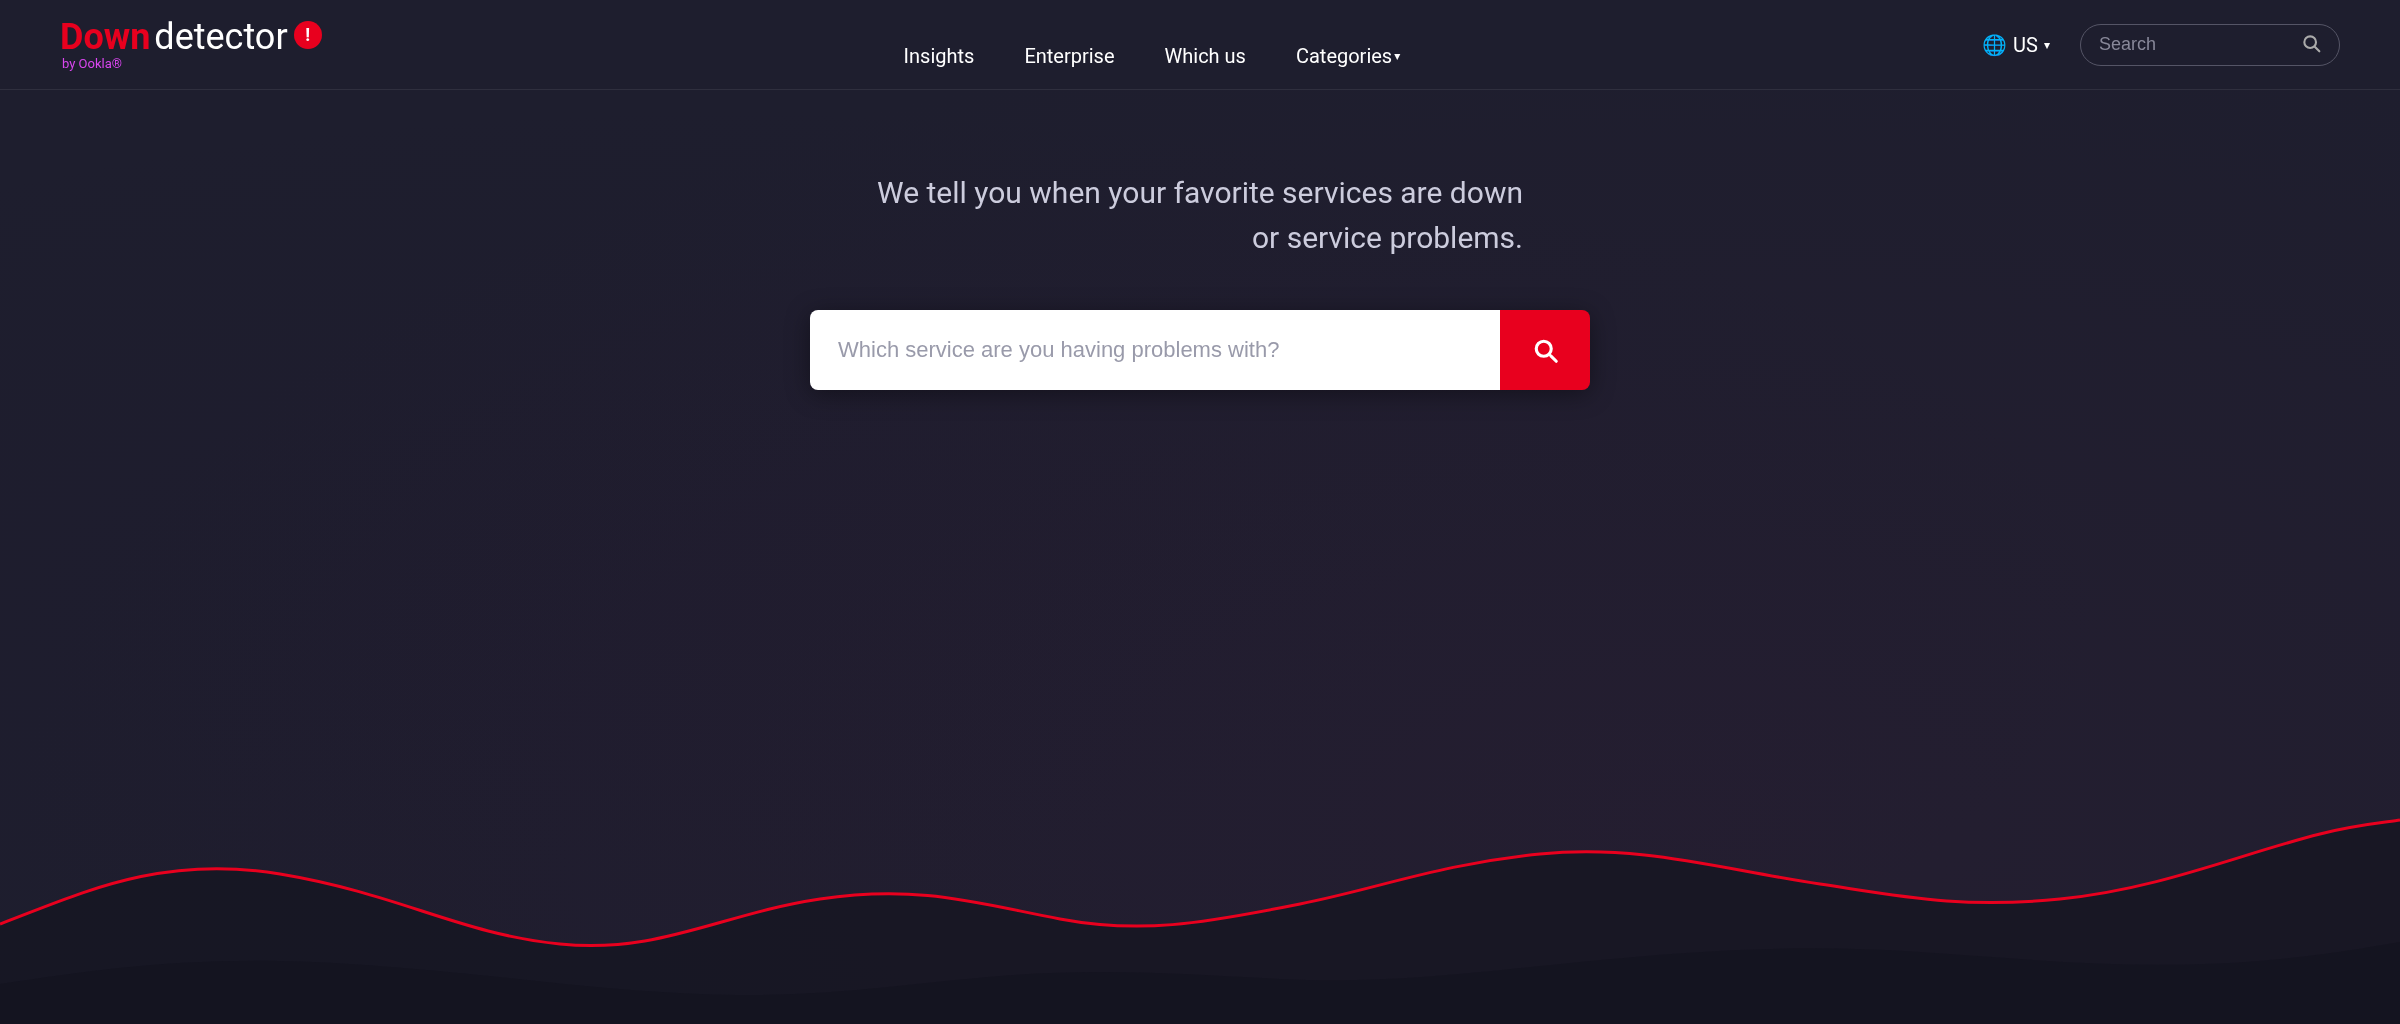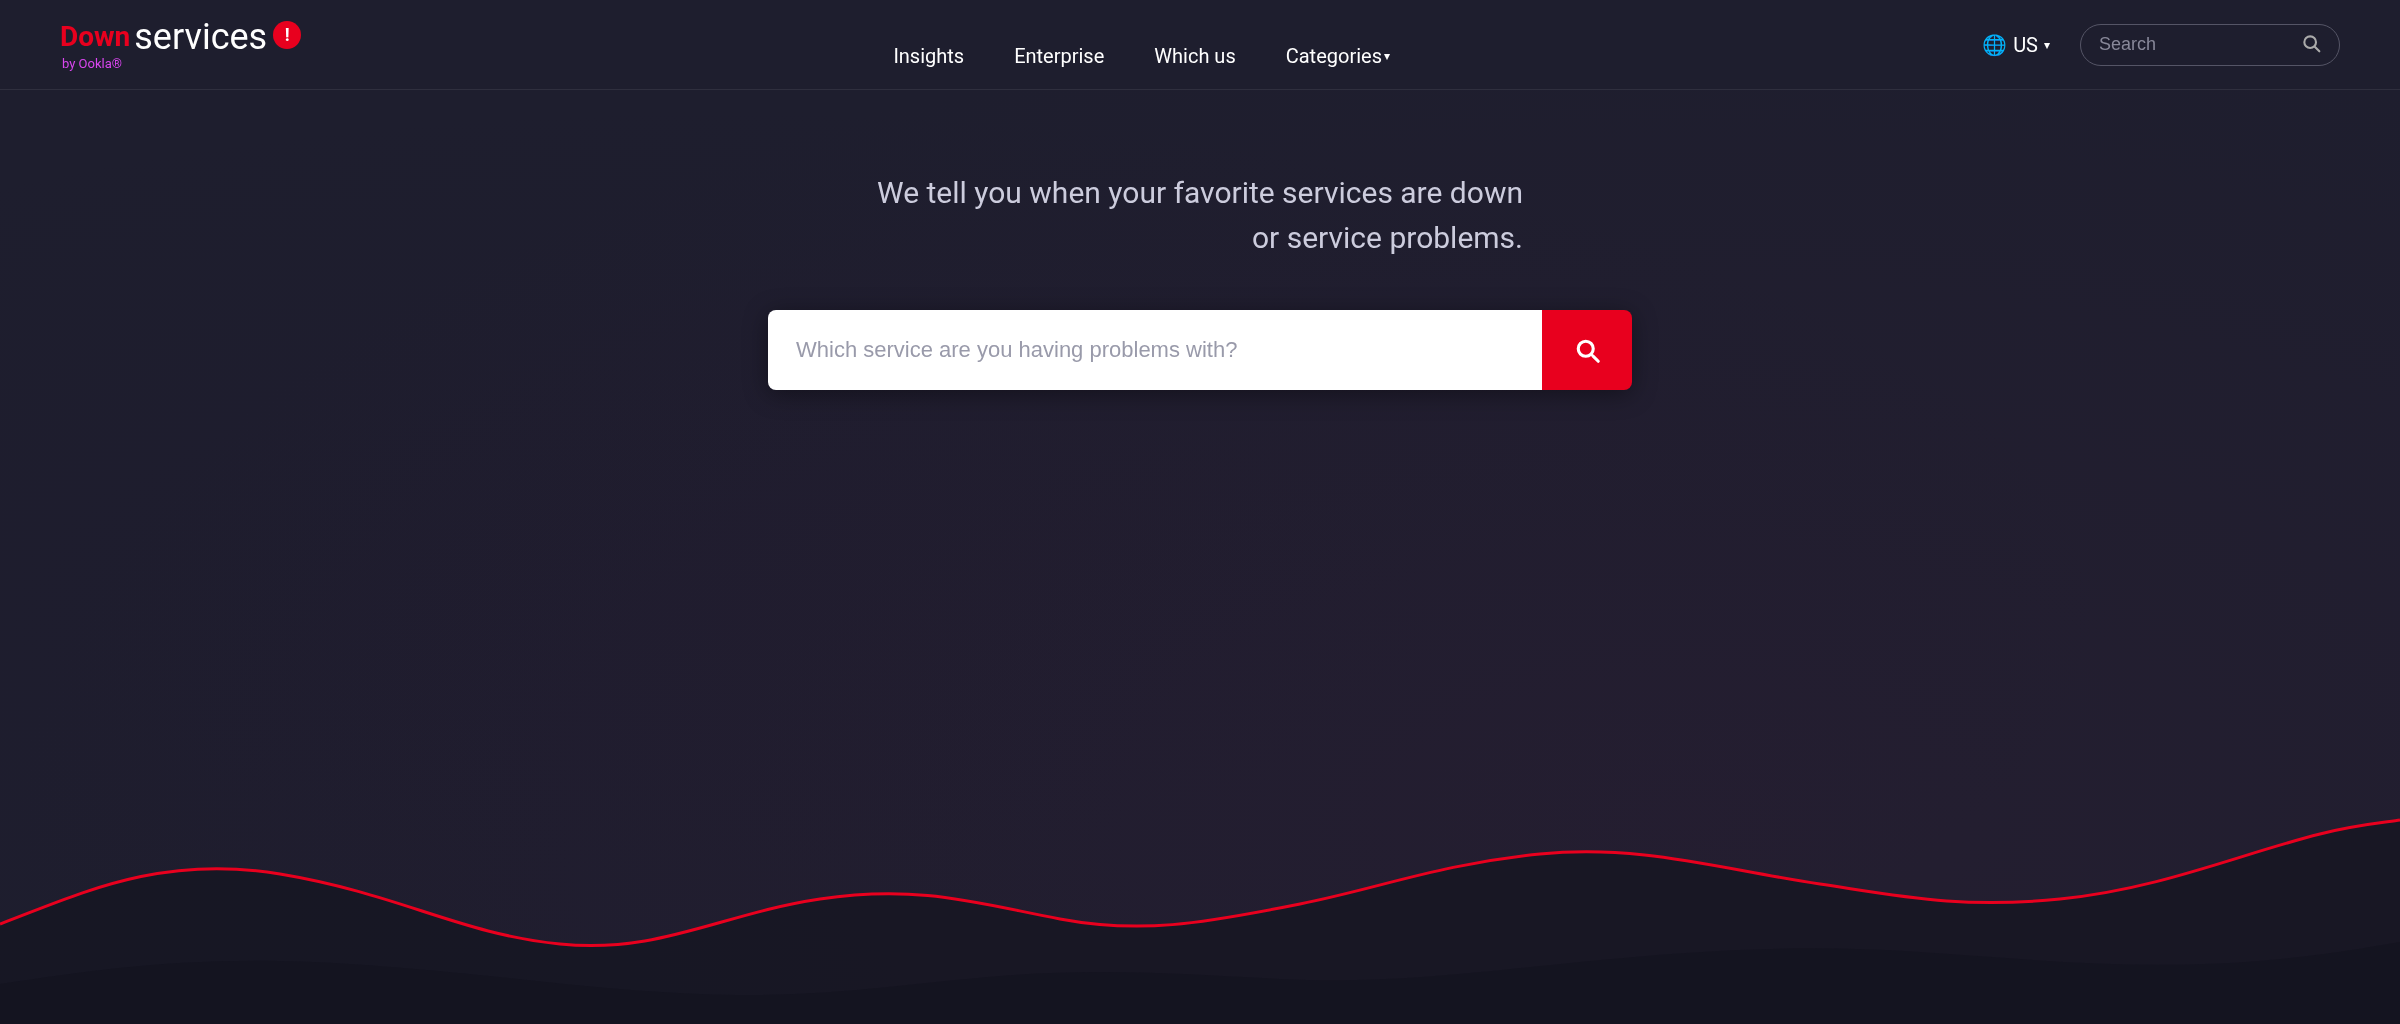--- a/index.html
+++ b/index.html
@@ -37,21 +37,21 @@
     }
 
     .logo-wordmark {
       display: flex;
       align-items: center;
       gap: 4px;
     }
 
     .logo-down {
       color: #e8001e;
-      font-size: 28px;
+      font-size: 36px;
       font-weight: 700;
     }
 
     .logo-detector {
       color: #ffffff;
       font-size: 36px;
       font-weight: 400;
     }
 
     .logo-exclaim {
@@ -178,21 +178,21 @@
       font-weight: 400;
       text-align: right;
       line-height: 1.5;
       max-width: 820px;
       margin-bottom: 50px;
     }
 
     .hero-search {
       display: flex;
       align-items: flex-start;
-      width: 864px;
+      width: 780px;
       border-radius: 8px;
       overflow: hidden;
       box-shadow: 0 4px 24px rgba(0,0,0,0.4);
     }
 
     .hero-search-input {
       flex: 1;
       height: 80px;
       padding: 0 28px;
       font-size: 22px;
@@ -252,21 +252,21 @@
     }
   </style>
 </head>
 <body>
 
 <header>
 
   <div class="logo-area">
     <div class="logo-wordmark">
       <span class="logo-down">Down</span>
-        <span class="logo-detector">services</span>
+        <span class="logo-detector">detector</span>
         <span class="logo-exclaim">!</span>
     </div>
     <span class="logo-byline">by Ookla®</span>
   </div>
 
   <nav>
     <a class="nav-link">Insights</a>
     <a class="nav-link">Enterprise</a>
     <a class="nav-link">Which us</a>
     <a class="nav-link nav-link-dropdown">

